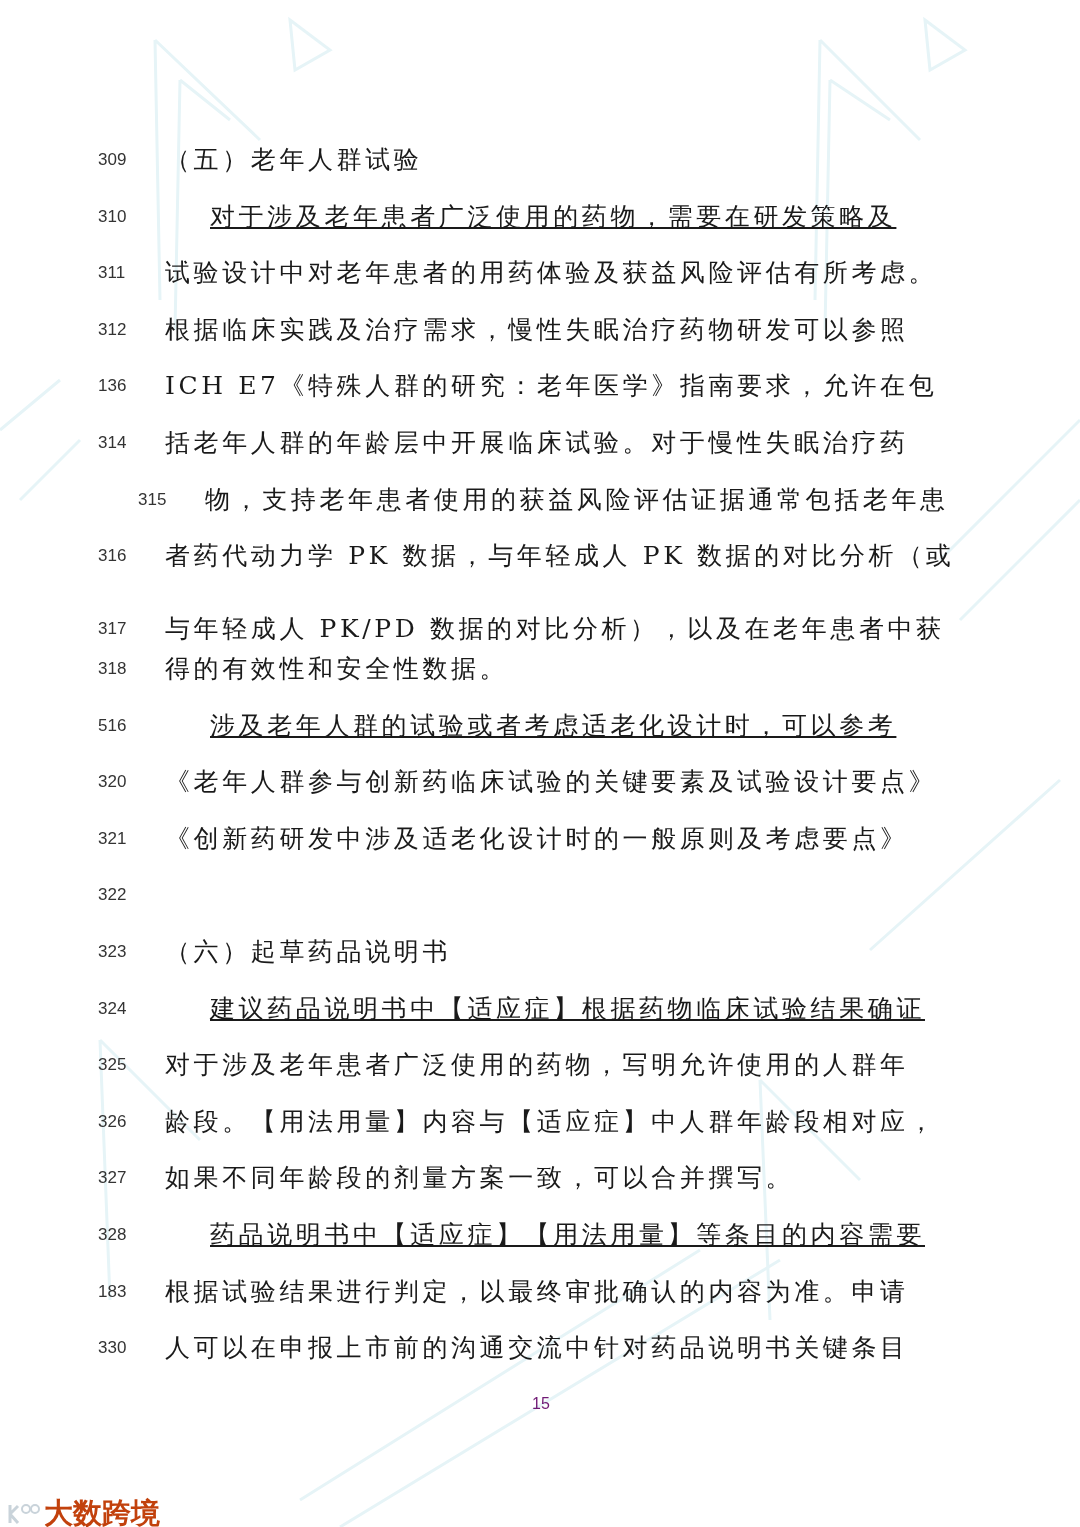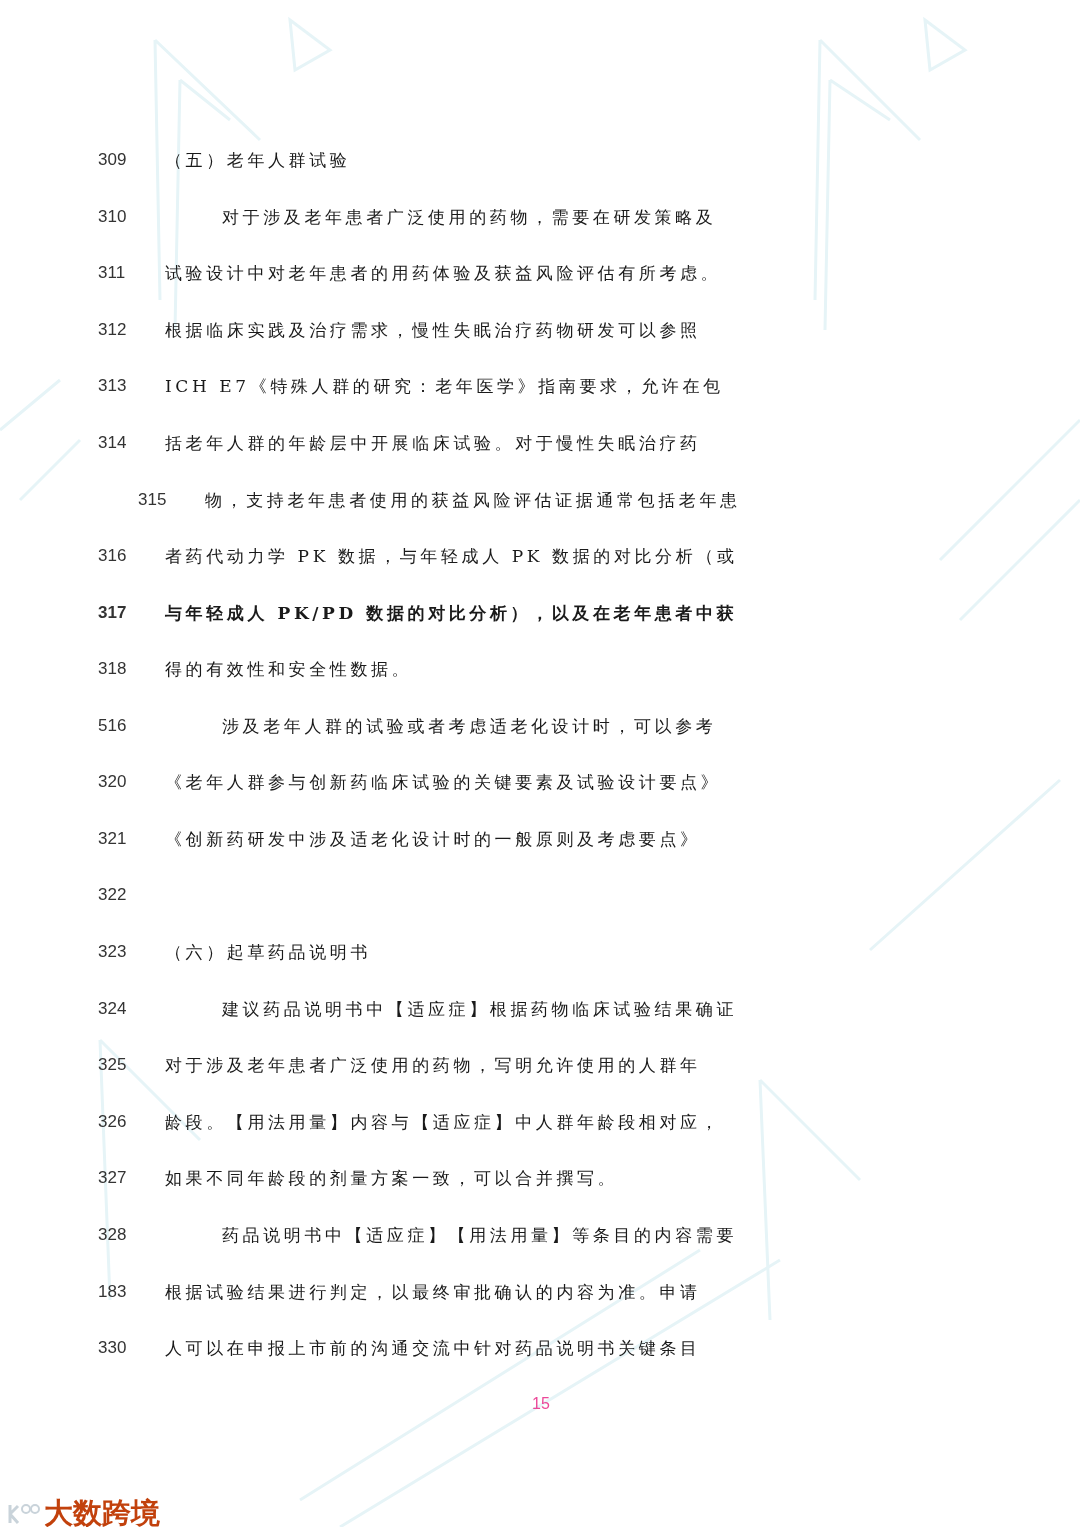--- a/index.html
+++ b/index.html
@@ -13,28 +13,28 @@
   .line {
     position:absolute; left:0; width:932px; height:40px;
   }
   .ln {
     position:absolute; left:98px; top:10px;
     font-family: "Liberation Sans", "DejaVu Sans", sans-serif;
     font-size:17px; color:#333;
   }
   .txt {
     position:absolute; left:165px; top:0;
-    font-size:17px; letter-spacing:3.6px; white-space:nowrap; line-height:40px;
+    font-size:25px; letter-spacing:3.6px; white-space:nowrap; line-height:40px;
   }
-  .txt.indent { left:222px; }
+  .txt.indent { left:210px;text-decoration:underline; }
   .txt.heading { left:165px; }
   .page-num {
     position:absolute; left:532px; top:1395px;
     font-family: "Liberation Sans", "DejaVu Sans", sans-serif;
-    font-size:16px; color:#ec4899;
+    font-size:16px; color:#701a75;
   }
   .brand {
     position:absolute; left:6px; top:1494px; display:flex; align-items:center; gap:4px;
     color:#c2410c; font-family:"DejaVu Sans", sans-serif; font-size:29px; font-weight:bold;
   }
   .brand-logo { width:34px; height:26px; }
 </style>
 </head>
 <body>
 
@@ -64,36 +64,36 @@
     </div>
     <div class="line" style="top: 253px;">
       <span class="ln">311</span>
       <span class="txt normal">试验设计中对老年患者的用药体验及获益风险评估有所考虑。</span>
     </div>
     <div class="line" style="top: 310px;">
       <span class="ln">312</span>
       <span class="txt normal">根据临床实践及治疗需求，慢性失眠治疗药物研发可以参照</span>
     </div>
     <div class="line" style="top: 366px;">
-      <span class="ln">313</span>
+      <span class="ln">136</span>
       <span class="txt normal">ICH E7《特殊人群的研究：老年医学》指南要求，允许在包</span>
     </div>
     <div class="line" style="top: 423px;">
       <span class="ln">314</span>
       <span class="txt normal">括老年人群的年龄层中开展临床试验。对于慢性失眠治疗药</span>
     </div>
     <div class="line" style="top: 480px; margin-left: 40px;">
       <span class="ln">315</span>
       <span class="txt normal">物，支持老年患者使用的获益风险评估证据通常包括老年患</span>
     </div>
     <div class="line" style="top: 536px;">
       <span class="ln">316</span>
       <span class="txt normal">者药代动力学 PK 数据，与年轻成人 PK 数据的对比分析（或</span>
     </div>
-    <div class="line" style="top: 593px; font-weight: bold;">
+    <div class="line" style="top: 609px;">
       <span class="ln">317</span>
       <span class="txt normal">与年轻成人 PK/PD 数据的对比分析），以及在老年患者中获</span>
     </div>
     <div class="line" style="top: 649px;">
       <span class="ln">318</span>
       <span class="txt normal">得的有效性和安全性数据。</span>
     </div>
     <div class="line" style="top: 706px;">
       <span class="ln">516</span>
       <span class="txt indent">涉及老年人群的试验或者考虑适老化设计时，可以参考</span>

